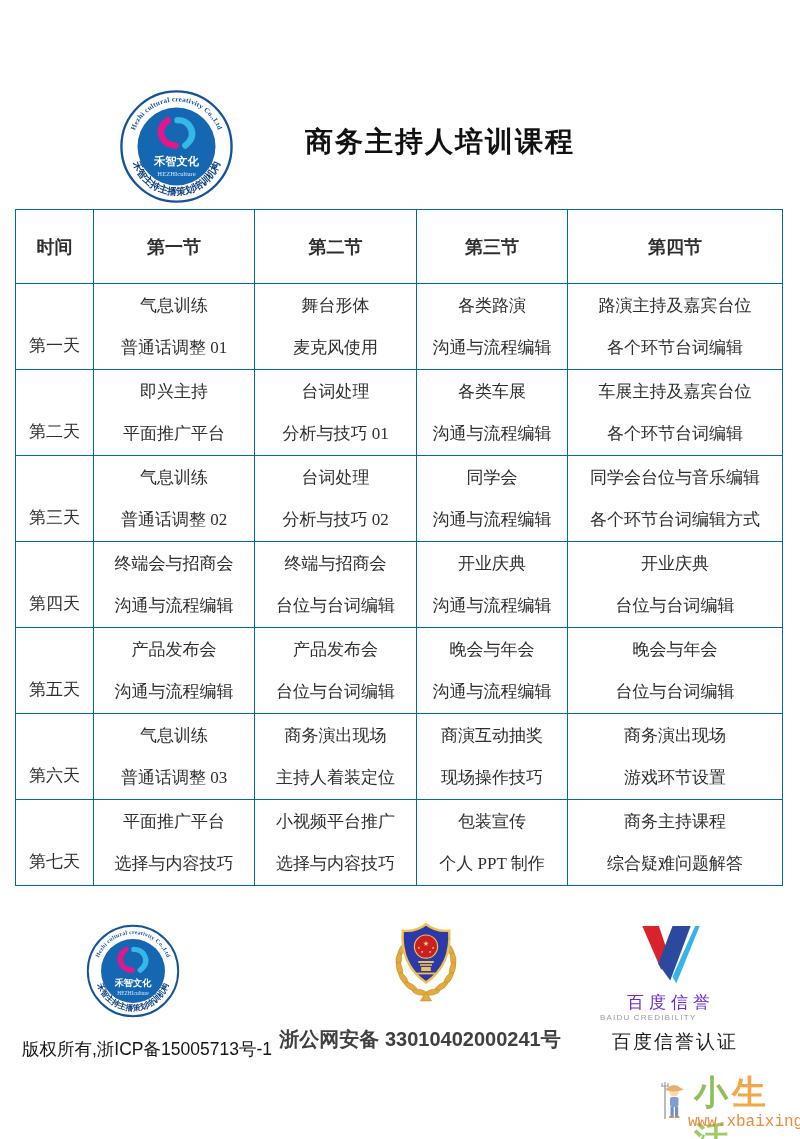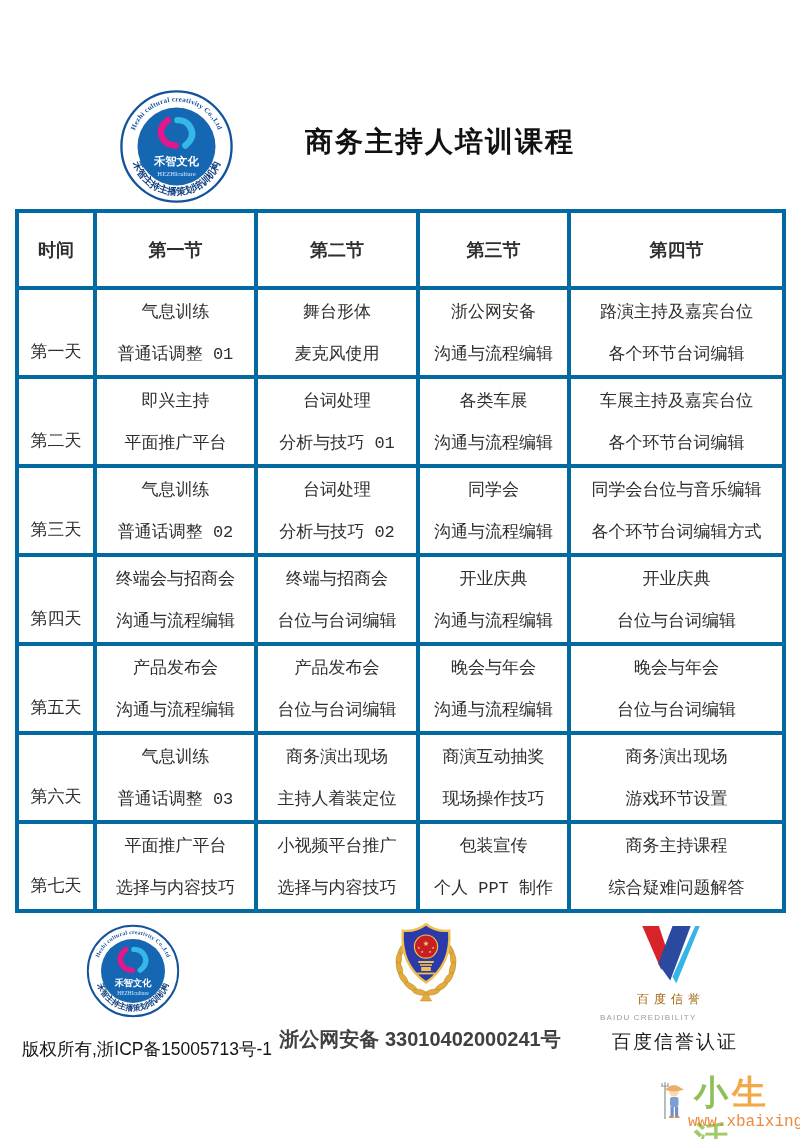--- a/index.html
+++ b/index.html
@@ -8,39 +8,39 @@
 
   
   .logo-badge{position:absolute;}
   .logo-header{left:118px;top:88px;width:117px;height:117px;}
   .page-title{position:absolute;left:0;top:123px;width:880px;text-align:center;
               font-size:28px;font-weight:bold;letter-spacing:2px;color:#111;}
 
   
   table.course{position:absolute;left:15px;top:209px;width:768px;
                border-collapse:collapse;table-layout:fixed;}
-  table.course th,table.course td{border:4px solid #0369a1;padding:0;
-               color:#2e2e2e;text-align:center;font-family:Liberation Mono, monospace;}
+  table.course th,table.course td{border:1px solid #0369a1;padding:0;
+               color:#2e2e2e;text-align:center;}
   table.course th{height:73px;font-size:18px;font-weight:bold;vertical-align:middle;}
   table.course td{height:85px;vertical-align:top;font-size:17px;}
   .cline{height:42px;display:flex;align-items:center;justify-content:center;}
   .day-wrap{height:85px;display:flex;align-items:flex-end;justify-content:center;
             padding-bottom:12px;box-sizing:border-box;}
 
   
   .logo-footer{left:85px;top:923px;width:96px;height:96px;}
   .police-badge{position:absolute;left:386px;top:920px;width:80px;height:86px;}
   .baidu-v{position:absolute;left:632px;top:926px;width:78px;height:62px;}
 
   .footer-text{position:absolute;font-family:"Liberation Sans","DejaVu Sans",sans-serif;}
   .copyright{left:22px;top:1037px;width:260px;font-size:17.5px;color:#151515;}
   .police-record{left:270px;top:1026px;width:300px;text-align:center;
                  font-size:20px;font-weight:bold;color:#404040;}
   .baidu-cn{left:600px;top:991px;width:142px;text-align:center;
-            font-size:12px;letter-spacing:5px;color:#a16207;}
+            font-size:17px;letter-spacing:5px;color:#6d28d9;}
   .baidu-en{left:600px;top:1013px;width:142px;text-align:left;
             font-size:8px;letter-spacing:1.2px;color:#9a9a9a;}
   .baidu-cert{left:600px;top:1029px;width:150px;text-align:center;
               font-size:19px;letter-spacing:2px;color:#1c1c1c;}
 
   
   .watermark{position:absolute;left:648px;top:1072px;width:150px;height:62px;
              font-family:"Liberation Sans","DejaVu Sans",sans-serif;}
   .wm-figure{position:absolute;left:8px;top:6px;}
   .wm-title{position:absolute;left:46px;top:-2px;font-size:34px;font-weight:bold;
@@ -99,21 +99,21 @@
         </td>
         <td>
           <div class="cline">气息训练</div>
           <div class="cline">普通话调整 01</div>
         </td>
         <td>
           <div class="cline">舞台形体</div>
           <div class="cline">麦克风使用</div>
         </td>
         <td>
-          <div class="cline">浙公网安备</div>
+          <div class="cline">各类路演</div>
           <div class="cline">沟通与流程编辑</div>
         </td>
         <td>
           <div class="cline">路演主持及嘉宾台位</div>
           <div class="cline">各个环节台词编辑</div>
         </td>
       </tr>
       <tr>
         <td>
           <div class="day-wrap">

